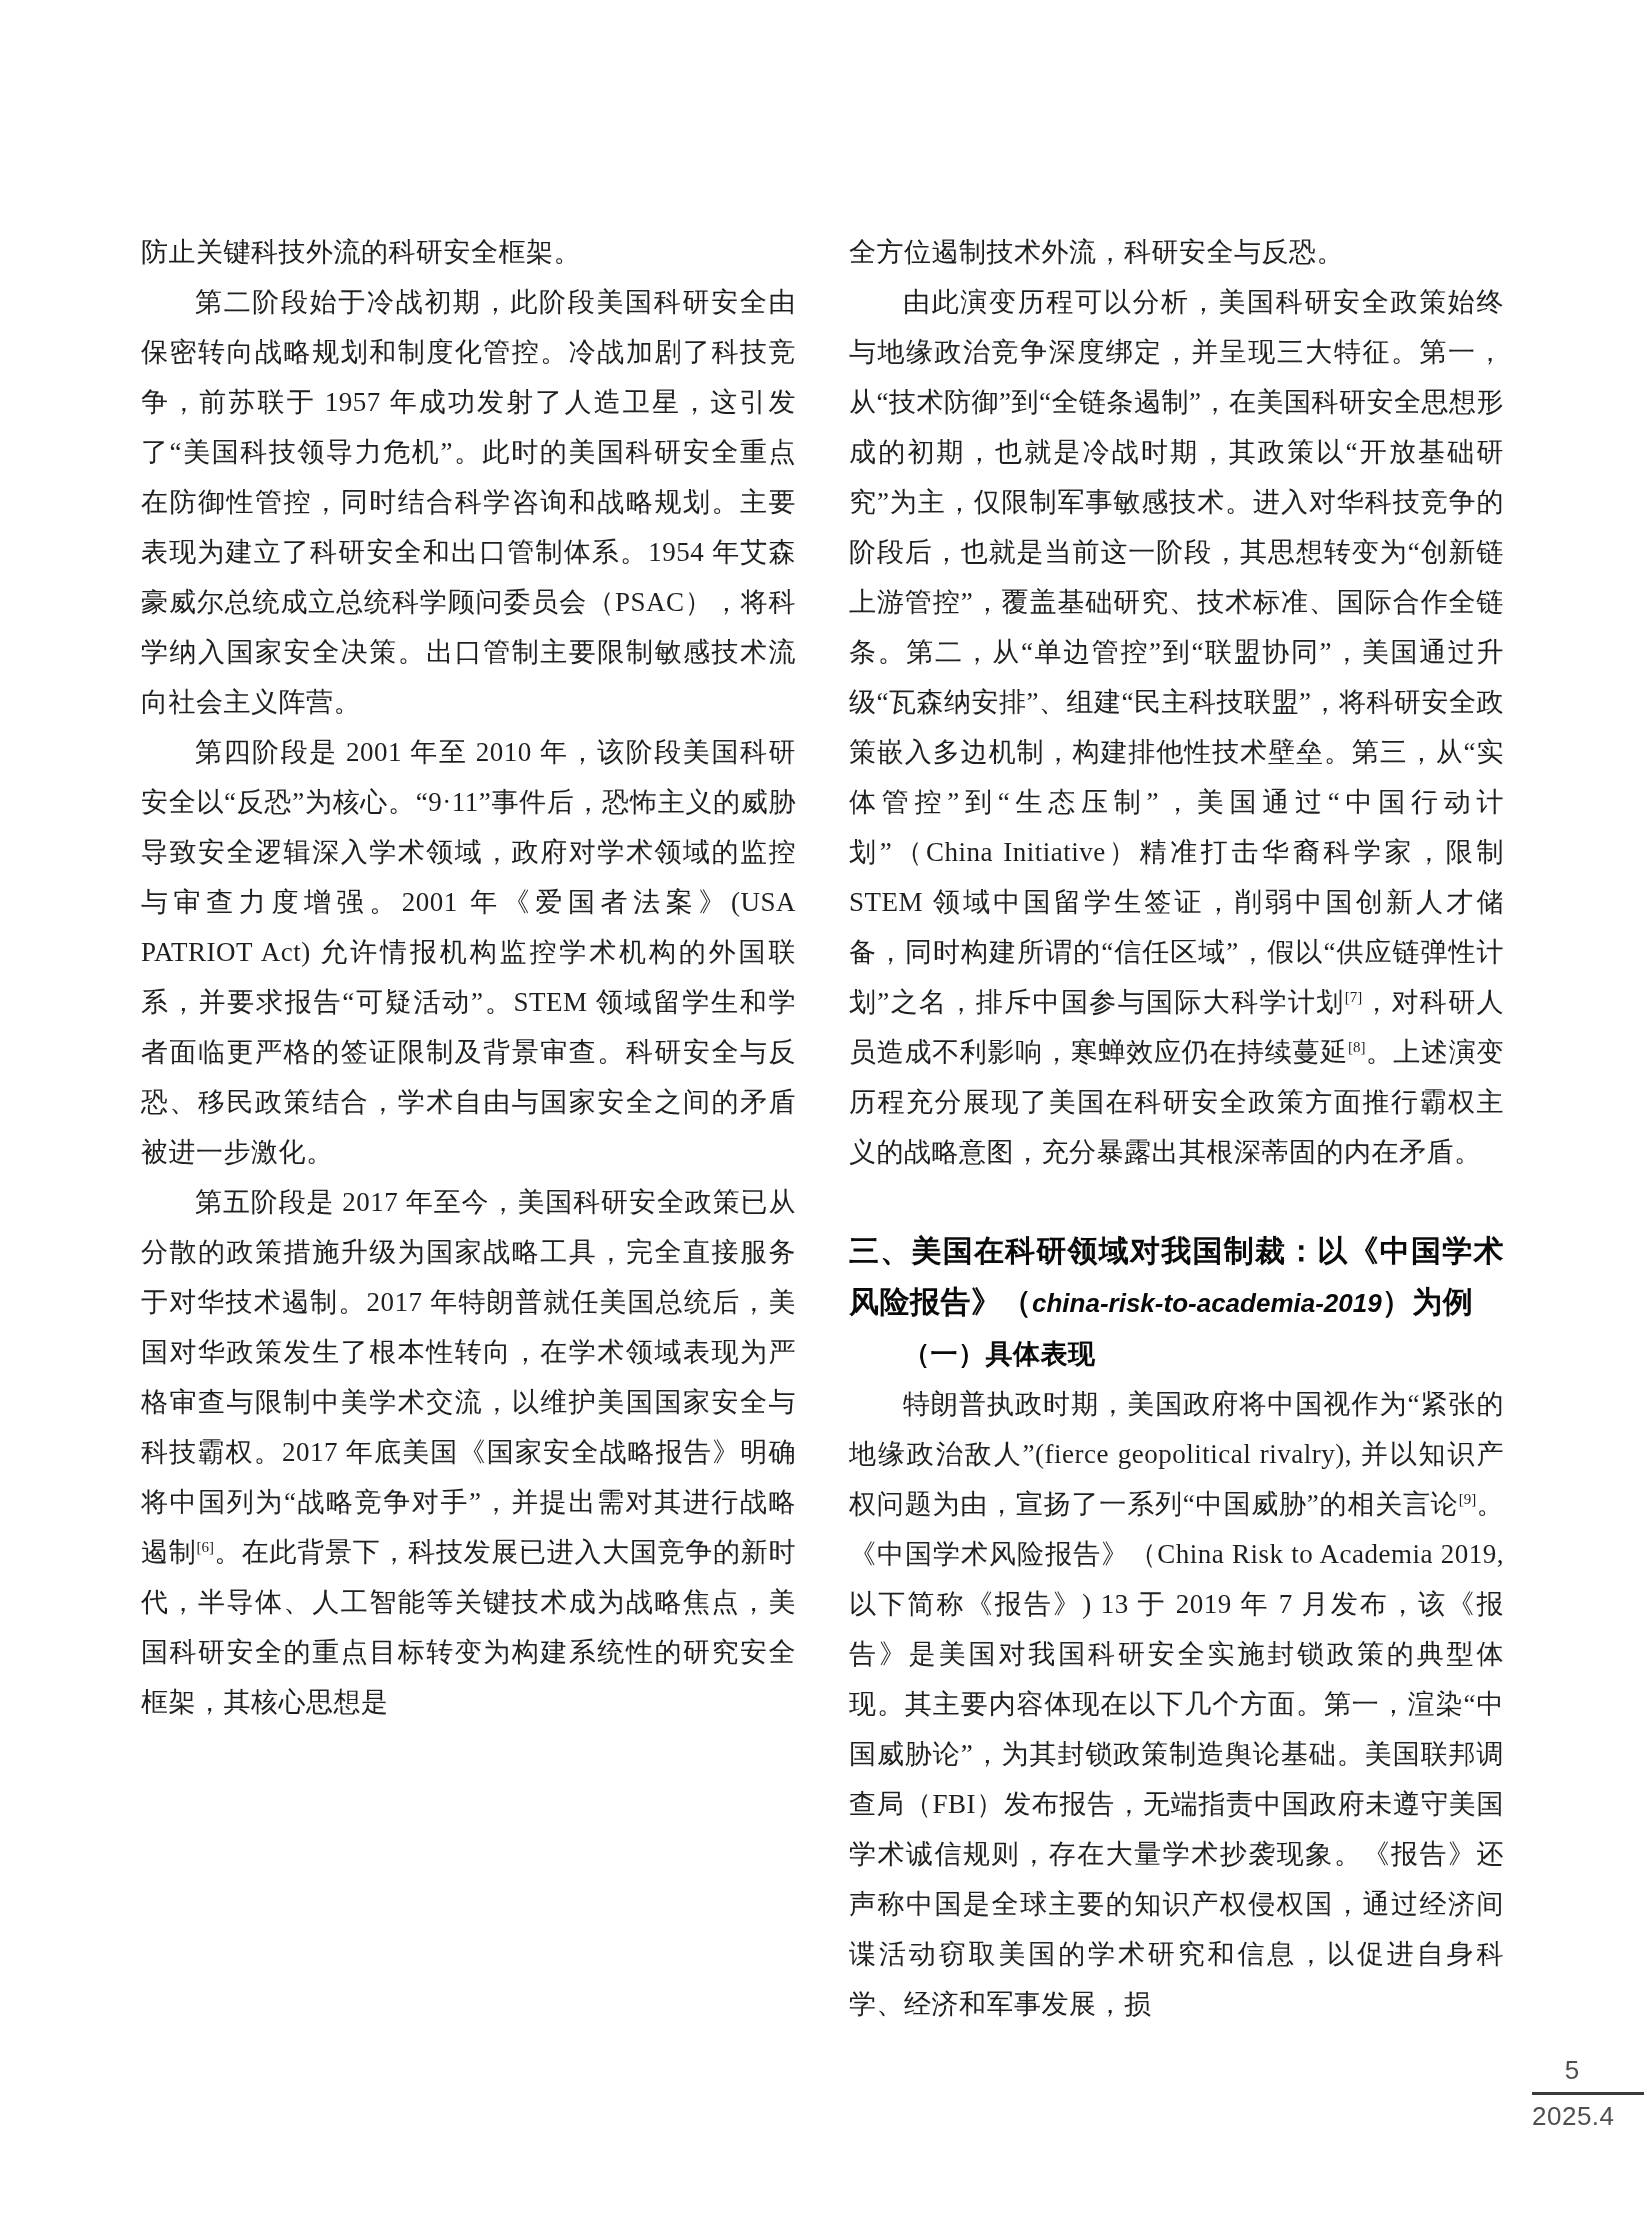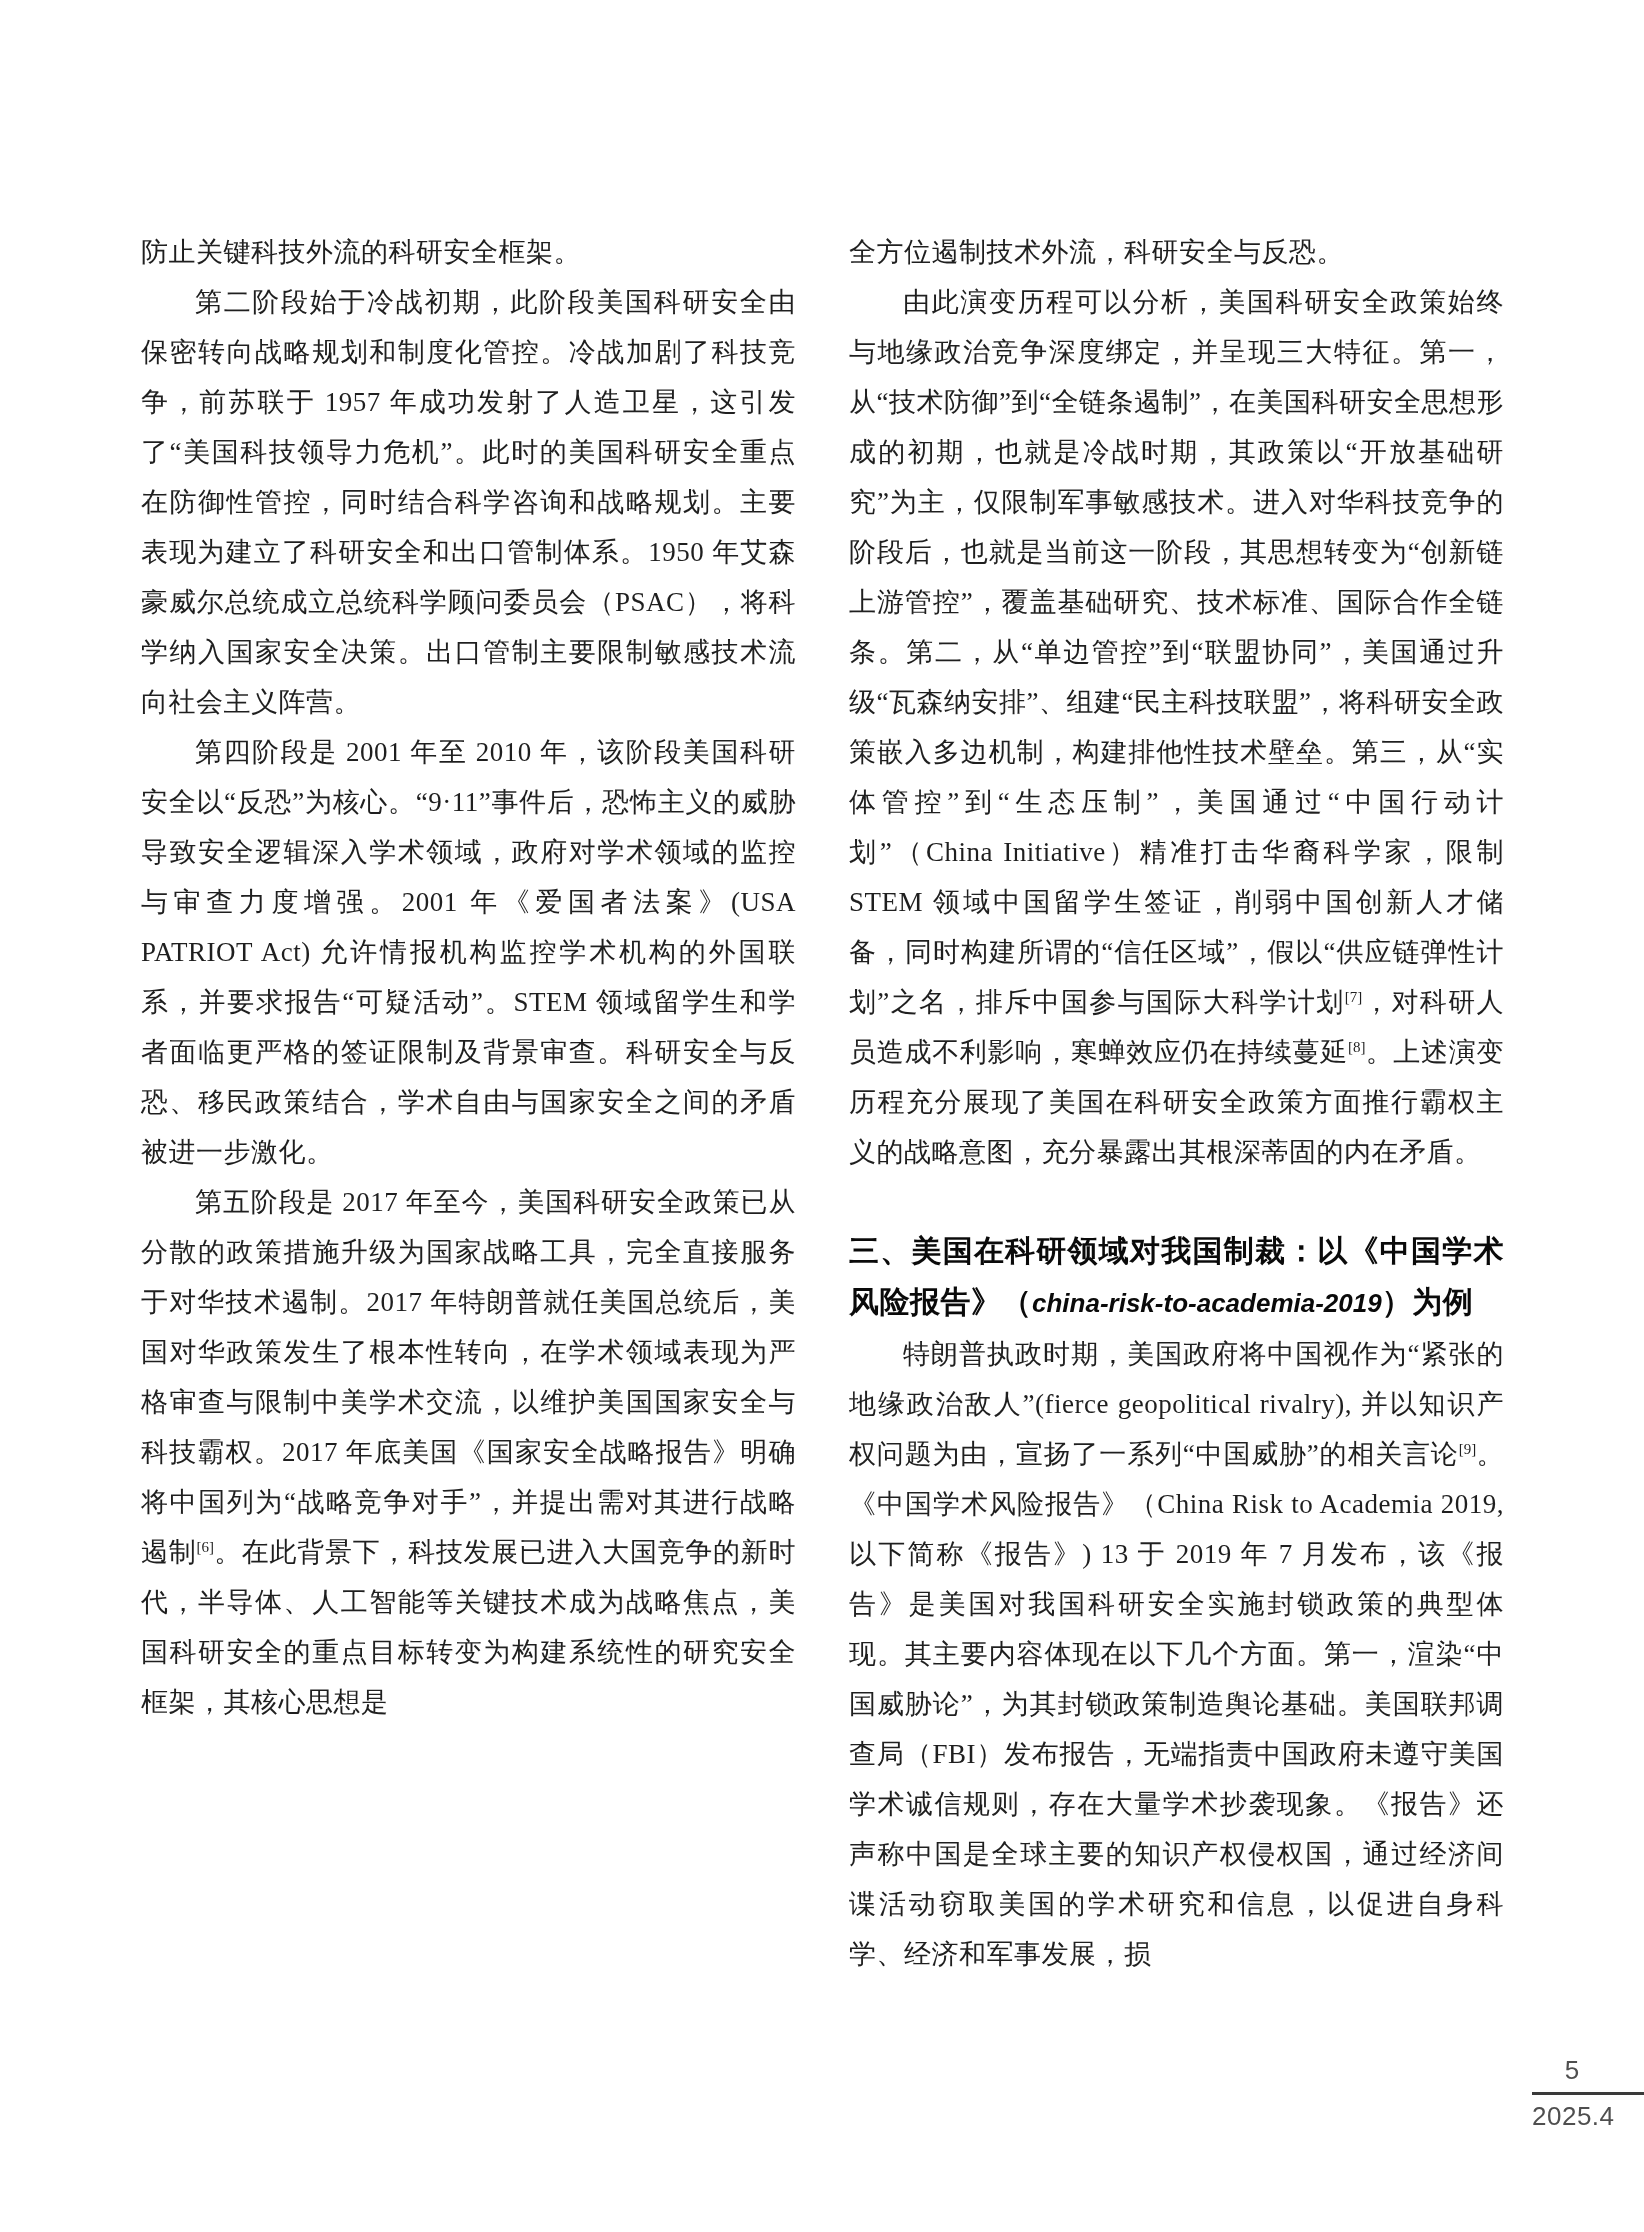--- a/index.html
+++ b/index.html
@@ -91,28 +91,29 @@
     line-height:28px;
     letter-spacing:0.5px;
   }
 </style>
 </head>
 <body>
 
 <div class="page">
   <div class="col col-left">
       <p class="para">防止关键科技外流的科研安全框架。</p>
-      <p class="para indent">第二阶段始于冷战初期，此阶段美国科研安全由保密转向战略规划和制度化管控。冷战加剧了科技竞争，前苏联于 1957 年成功发射了人造卫星，这引发了“美国科技领导力危机”。此时的美国科研安全重点在防御性管控，同时结合科学咨询和战略规划。主要表现为建立了科研安全和出口管制体系。1950 年艾森豪威尔总统成立总统科学顾问委员会（PSAC），将科学纳入国家安全决策。出口管制主要限制敏感技术流向社会主义阵营。</p>
+      <p class="para indent">第二阶段始于冷战初期，此阶段美国科研安全由保密转向战略规划和制度化管控。冷战加剧了科技竞争，前苏联于 1957 年成功发射了人造卫星，这引发了“美国科技领导力危机”。此时的美国科研安全重点在防御性管控，同时结合科学咨询和战略规划。主要表现为建立了科研安全和出口管制体系。1954 年艾森豪威尔总统成立总统科学顾问委员会（PSAC），将科学纳入国家安全决策。出口管制主要限制敏感技术流向社会主义阵营。</p>
       <p class="para indent">第四阶段是 2001 年至 2010 年，该阶段美国科研安全以“反恐”为核心。“9·11”事件后，恐怖主义的威胁导致安全逻辑深入学术领域，政府对学术领域的监控与审查力度增强。2001 年《爱国者法案》(USA PATRIOT Act) 允许情报机构监控学术机构的外国联系，并要求报告“可疑活动”。STEM 领域留学生和学者面临更严格的签证限制及背景审查。科研安全与反恐、移民政策结合，学术自由与国家安全之间的矛盾被进一步激化。</p>
       <p class="para indent">第五阶段是 2017 年至今，美国科研安全政策已从分散的政策措施升级为国家战略工具，完全直接服务于对华技术遏制。2017 年特朗普就任美国总统后，美国对华政策发生了根本性转向，在学术领域表现为严格审查与限制中美学术交流，以维护美国国家安全与科技霸权。2017 年底美国《国家安全战略报告》明确将中国列为“战略竞争对手”，并提出需对其进行战略遏制<sup class="sup">[6]</sup>。在此背景下，科技发展已进入大国竞争的新时代，半导体、人工智能等关键技术成为战略焦点，美国科研安全的重点目标转变为构建系统性的研究安全框架，其核心思想是</p>
     </div>
   <div class="col col-right">
       <p class="para">全方位遏制技术外流，科研安全与反恐。</p>
       <p class="para indent">由此演变历程可以分析，美国科研安全政策始终与地缘政治竞争深度绑定，并呈现三大特征。第一，从“技术防御”到“全链条遏制”，在美国科研安全思想形成的初期，也就是冷战时期，其政策以“开放基础研究”为主，仅限制军事敏感技术。进入对华科技竞争的阶段后，也就是当前这一阶段，其思想转变为“创新链上游管控”，覆盖基础研究、技术标准、国际合作全链条。第二，从“单边管控”到“联盟协同”，美国通过升级“瓦森纳安排”、组建“民主科技联盟”，将科研安全政策嵌入多边机制，构建排他性技术壁垒。第三，从“实体管控”到“生态压制”，美国通过“中国行动计划”（China Initiative）精准打击华裔科学家，限制 STEM 领域中国留学生签证，削弱中国创新人才储备，同时构建所谓的“信任区域”，假以“供应链弹性计划”之名，排斥中国参与国际大科学计划<sup class="sup">[7]</sup>，对科研人员造成不利影响，寒蝉效应仍在持续蔓延<sup class="sup">[8]</sup>。上述演变历程充分展现了美国在科研安全政策方面推行霸权主义的战略意图，充分暴露出其根深蒂固的内在矛盾。</p>
       <h2 class="h2">三、美国在科研领域对我国制裁：以《中国学术风险报告》（<span class="latin">china-risk-to-academia-2019</span>）为例</h2>
+      <h3 class="h3">（一）具体表现</h3>
       <p class="para indent">特朗普执政时期，美国政府将中国视作为“紧张的地缘政治敌人”(fierce geopolitical rivalry), 并以知识产权问题为由，宣扬了一系列“中国威胁”的相关言论<sup class="sup">[9]</sup>。《中国学术风险报告》（China Risk to Academia 2019, 以下简称《报告》) 13 于 2019 年 7 月发布，该《报告》是美国对我国科研安全实施封锁政策的典型体现。其主要内容体现在以下几个方面。第一，渲染“中国威胁论”，为其封锁政策制造舆论基础。美国联邦调查局（FBI）发布报告，无端指责中国政府未遵守美国学术诚信规则，存在大量学术抄袭现象。《报告》还声称中国是全球主要的知识产权侵权国，通过经济间谍活动窃取美国的学术研究和信息，以促进自身科学、经济和军事发展，损</p>
     </div>
 
   <div class="footer">
     <div class="num">5</div>
     <div class="rule"></div>
     <div class="issue">2025.4</div>
   </div>
 </div>
 

